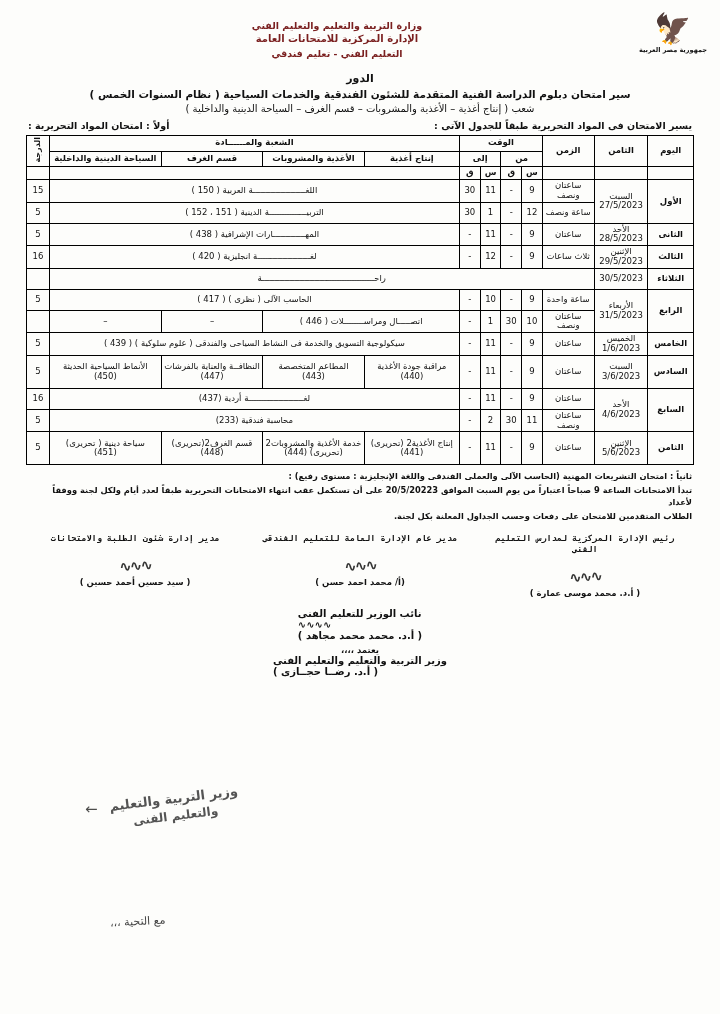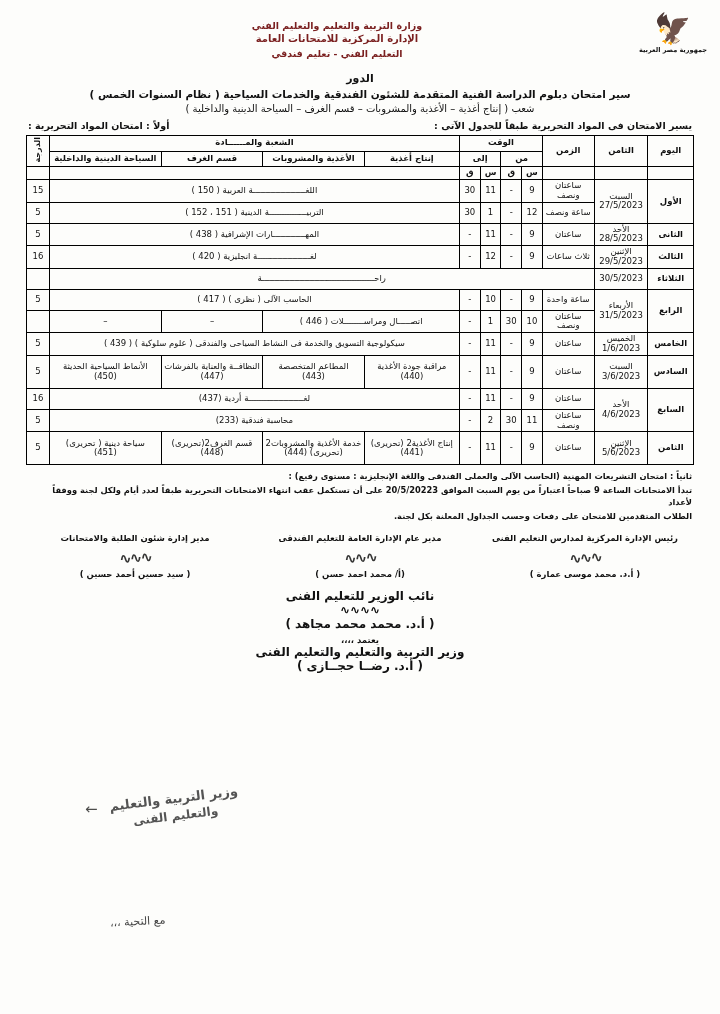--- a/index.html
+++ b/index.html
@@ -78,33 +78,33 @@
   .notes{padding:5px 28px 0 28px;font-size:8.3px;line-height:1.5;font-weight:bold;text-align:right;}
   .notes .n-line{margin-bottom:1px;}
   .notes .n-head{font-weight:bold;}
 
   
   .sig-row{
     display:flex;flex-direction:row;justify-content:space-between;
     padding:10px 34px 0 34px;
   }
   .sig{width:31%;text-align:center;font-size:8.5px;font-weight:bold;}
-  .sig .role{margin-bottom:20px;}
+  .sig .role{margin-bottom:27px;font-family:Liberation Mono, monospace;}
   .sig .name{margin-top:2px;}
   .sig .scribble{
     font-family:"DejaVu Sans",sans-serif;
     font-size:15px;color:#111;
     transform:rotate(-4deg);
     margin:-14px 0 2px 0;
     letter-spacing:-2px;
     opacity:.85;
   }
   .sig-row2{display:flex;justify-content:center;margin-top:10px;}
   .sig-row3{display:flex;justify-content:center;}
-  .sig-center{text-align:center;font-size:12px;font-weight:bold;}
+  .sig-center{text-align:left;font-size:10px;font-weight:bold;}
   .approve{ text-align:center;font-size:8.5px;font-weight:bold;margin-top:4px;}
   .stamp{
     position:absolute;left:110px;top:790px;
     transform:rotate(-7deg);
     color:#2b2b2b;
     font-size:13px;font-weight:bold;line-height:1.4;
     text-align:center;opacity:.8;
   }
   .stamp .s2{font-size:12px;}
   .handnote{position:absolute;left:110px;top:915px;font-size:11px;opacity:.8;transform:rotate(-3deg);}

